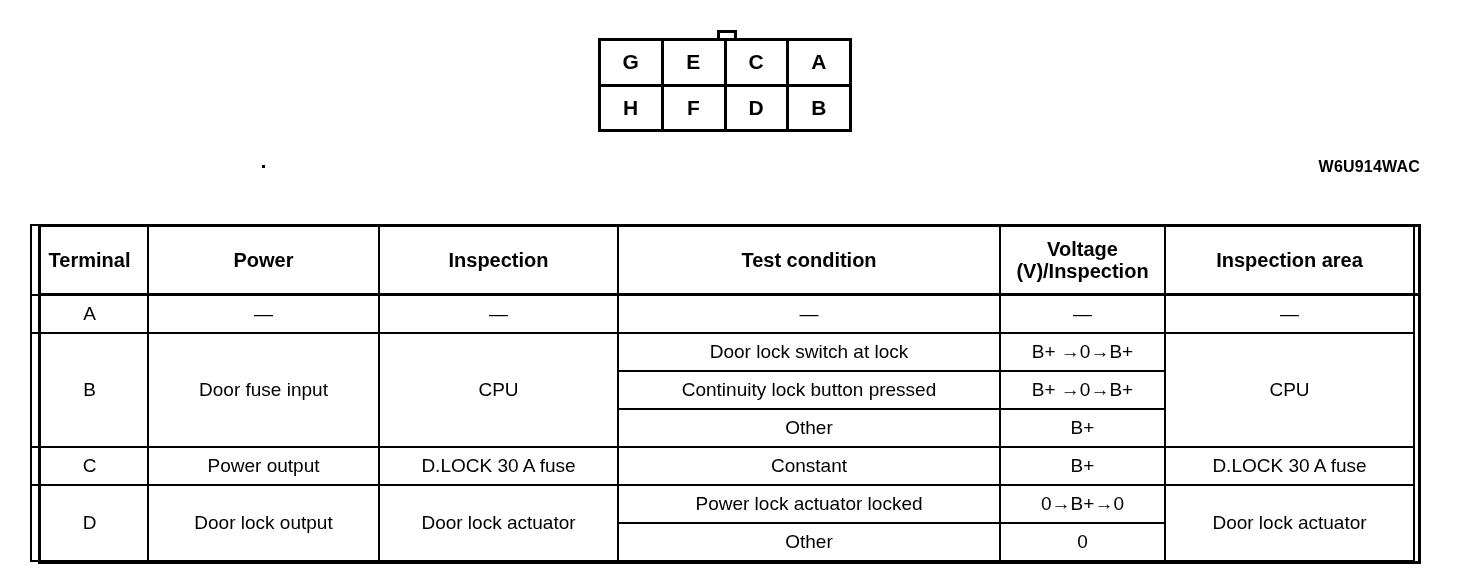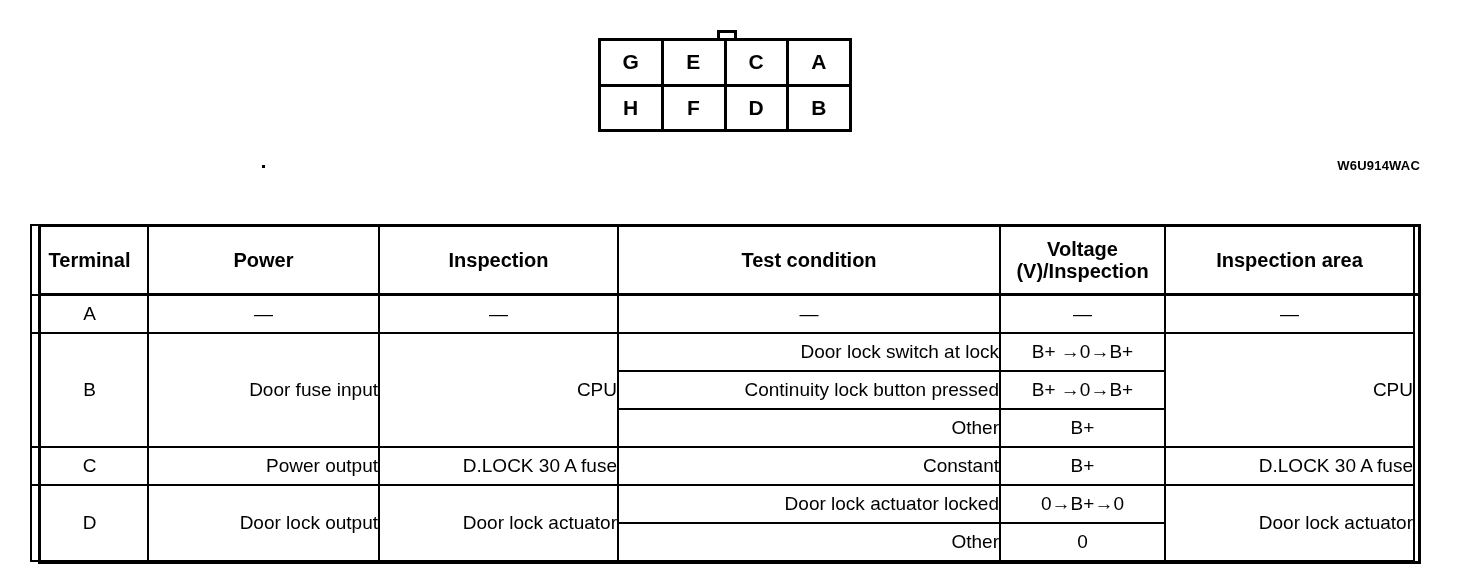--- a/index.html
+++ b/index.html
@@ -64,21 +64,21 @@
     border-right: 3px solid #000;
     box-sizing: border-box;
   }
   .pin-cell:last-child { border-right: none; }
 
   
   #reference-code {
     position: absolute;
     right: 52px;
     top: 158px;
-    font-size: 13px;
+    font-size: 16px;
     font-weight: bold;
     letter-spacing: 0.2px;
     white-space: nowrap;
   }
 
   
   .artifact-dot {
     position: absolute;
     width: 3px;
     height: 3px;
@@ -105,21 +105,21 @@
     background: #fff;
   }
   #spec-table thead th {
     font-weight: bold;
     text-align: center;
     height: 68px;
     font-size: 20px;
     line-height: 1.12;
   }
   .cell-pad-left {
-    text-align: right;
+    text-align: center;
     padding-left: 10px;
   }
   .cell-center { text-align: center; }
   .row-h-small { height: 38px; }
   .row-h-med   { height: 38px; }
   .term-cell {
     text-align: center;
     font-size: 20px;
   }
   
@@ -229,21 +229,21 @@
       <td class="cell-pad-left">D.LOCK 30 A fuse</td>
       <td class="cell-pad-left">Constant</td>
       <td class="cell-center">B+</td>
       <td class="cell-pad-left">D.LOCK 30 A fuse</td>
     </tr>
 
     <tr class="row-h-med">
       <td class="term-cell" rowspan="2">D</td>
       <td class="cell-pad-left" rowspan="2">Door lock output</td>
       <td class="cell-pad-left" rowspan="2">Door lock actuator</td>
-      <td class="cell-pad-left">Door lock actuator locked</td>
+      <td class="cell-pad-left">Power lock actuator locked</td>
       <td class="cell-center nowrap">0→B+→0</td>
       <td class="cell-pad-left" rowspan="2">Door lock actuator</td>
     </tr>
     <tr class="row-h-med">
       <td class="cell-pad-left">Other</td>
       <td class="cell-center">0</td>
     </tr>
   </tbody>
 </table>
 

